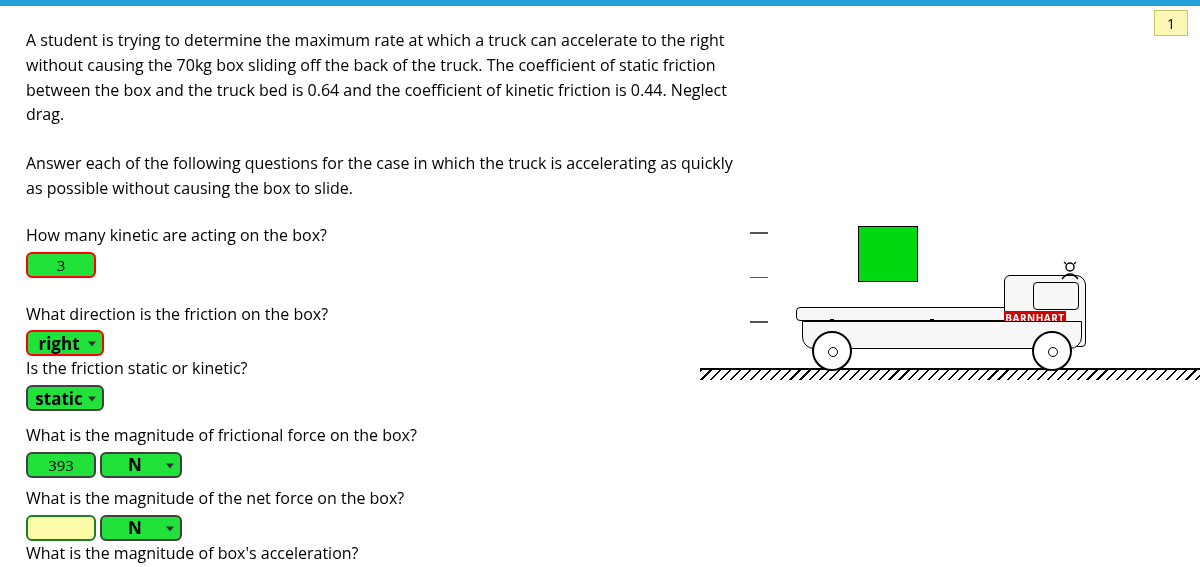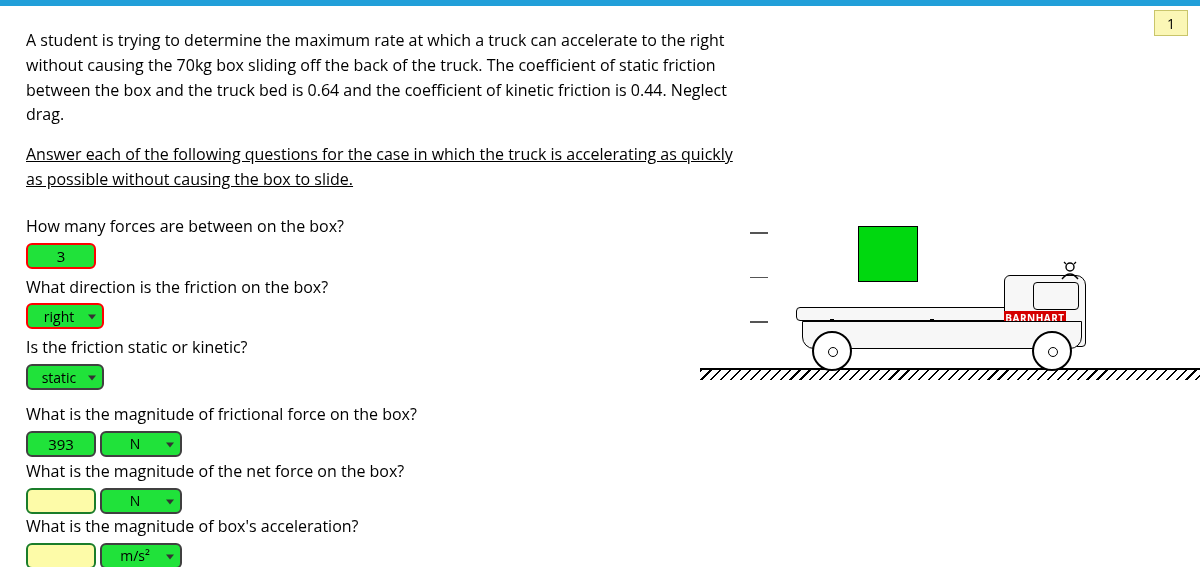--- a/index.html
+++ b/index.html
@@ -1,34 +1,34 @@
 <!DOCTYPE html>
 <html><head>
 <meta charset="utf-8">
 <style>
   * { box-sizing: border-box; margin: 0; padding: 0; }
   html, body { width: 1200px; height: 567px; font-family: "Open Sans", "Segoe UI", Arial, sans-serif; font-size: 16px; color: #000; background: #fff; overflow: hidden; }
   .topbar { position: absolute; left: 0; top: 0; width: 1200px; height: 6px; background: #219fd9; }
   .badge { position: absolute; right: 12px; top: 10px; width: 34px; height: 26px; background: #fbf7b6; border: 1px solid #c9c56a; display: flex; align-items: center; justify-content: center; font-size: 14px; }
   .content { position: absolute; left: 26px; top: 28px; width: 720px; }
   .para { line-height: 1.55; }
-  .instr { margin-top: 15px; text-decoration: underline; line-height: 1.55; }
+  .instr { margin-top: 24px; line-height: 1.55; }
   .qblock { margin-top: 22px; }
   .qtext { line-height: 1.55; }
   .row { margin-top: 4px; display: flex; align-items: center; gap: 4px; }
 
   .pill-green { background: #20e23a; border: 2px solid #404040; border-radius: 6px; display: inline-flex; align-items: center; justify-content: center; }
   .pill-green.red-outline { border: 2px solid #ff0000; }
   .pill-yellow { background: #fdfba8; border: 2px solid #1a7d2a; border-radius: 6px; display: inline-flex; align-items: center; justify-content: center; }
 
   .w70 { width: 70px; height: 26px; }
   .w78 { width: 78px; height: 26px; }
   .w82 { width: 82px; height: 26px; }
 
-  .sel { padding: 0 8px; font-size: 14px; position: relative; }
+  .sel { padding: 0 8px; font-size: 17px; position: relative; font-weight: bold; }
   .sel::after { content: ""; position: absolute; right: 6px; top: 50%; transform: translateY(-30%); border-left: 4px solid transparent; border-right: 4px solid transparent; border-top: 5px solid #333; }
   .sel span { padding-right: 12px; }
   .val { font-size: 15px; }
 
   .figure { position: absolute; left: 700px; top: 220px; width: 500px; height: 170px; }
   .ticks { position: absolute; left: 50px; top: 12px; }
   .tick { width: 18px; height: 1.5px; background: #555; margin-bottom: 43px; }
   .ground { position: absolute; left: 0; top: 148px; width: 500px; height: 2px; background: #000; }
   .hatch { position: absolute; left: 0; top: 150px; width: 500px; height: 10px; background: repeating-linear-gradient(135deg, #000 0 1.5px, transparent 1.5px 7px); }
 
@@ -52,52 +52,52 @@
 
 <div class="topbar"></div>
 <div class="badge">1</div>
 
 <div class="content">
   <div class="para">A student is trying to determine the maximum rate at which a truck can accelerate to the right without causing the 70kg box sliding off the back of the truck. The coefficient of static friction between the box and the truck bed is 0.64 and the coefficient of kinetic friction is 0.44. Neglect drag.</div>
   <div class="instr">Answer each of the following questions for the case in which the truck is accelerating as quickly as possible without causing the box to slide.</div>
 
   <div class="qblock">
 
-    <div class="qtext">How many forces are between on the box?</div>
+    <div class="qtext">How many kinetic are acting on the box?</div>
     <div class="row">
       <div class="pill-green red-outline w70">
         <span class="val">3</span>
       </div>
     </div>
 
-    <div class="qtext" style="margin-top:6px">What direction is the friction on the box?</div>
+    <div class="qtext" style="margin-top:24px">What direction is the friction on the box?</div>
     <div class="row">
       <div class="pill-green red-outline w78 sel">
         <span>right</span>
       </div>
     </div>
 
-    <div class="qtext" style="margin-top:6px">Is the friction static or kinetic?</div>
+    <div class="qtext" style="">Is the friction static or kinetic?</div>
     <div class="row">
       <div class="pill-green w78 sel">
         <span>static</span>
       </div>
     </div>
 
     <div class="qtext" style="margin-top:12px">What is the magnitude of frictional force on the box?</div>
     <div class="row">
       <div class="pill-green w70">
         <span class="val">393</span>
       </div>
       <div class="pill-green w82 sel">
         <span>N</span>
       </div>
     </div>
 
-    <div class="qtext" style="margin-top:2px">What is the magnitude of the net force on the box?</div>
+    <div class="qtext" style="margin-top:8px">What is the magnitude of the net force on the box?</div>
     <div class="row">
       <div class="pill-yellow w70">
         <span class="val"></span>
       </div>
       <div class="pill-green w82 sel">
         <span>N</span>
       </div>
     </div>
 
     <div class="qtext" style="">What is the magnitude of box's acceleration?</div>

